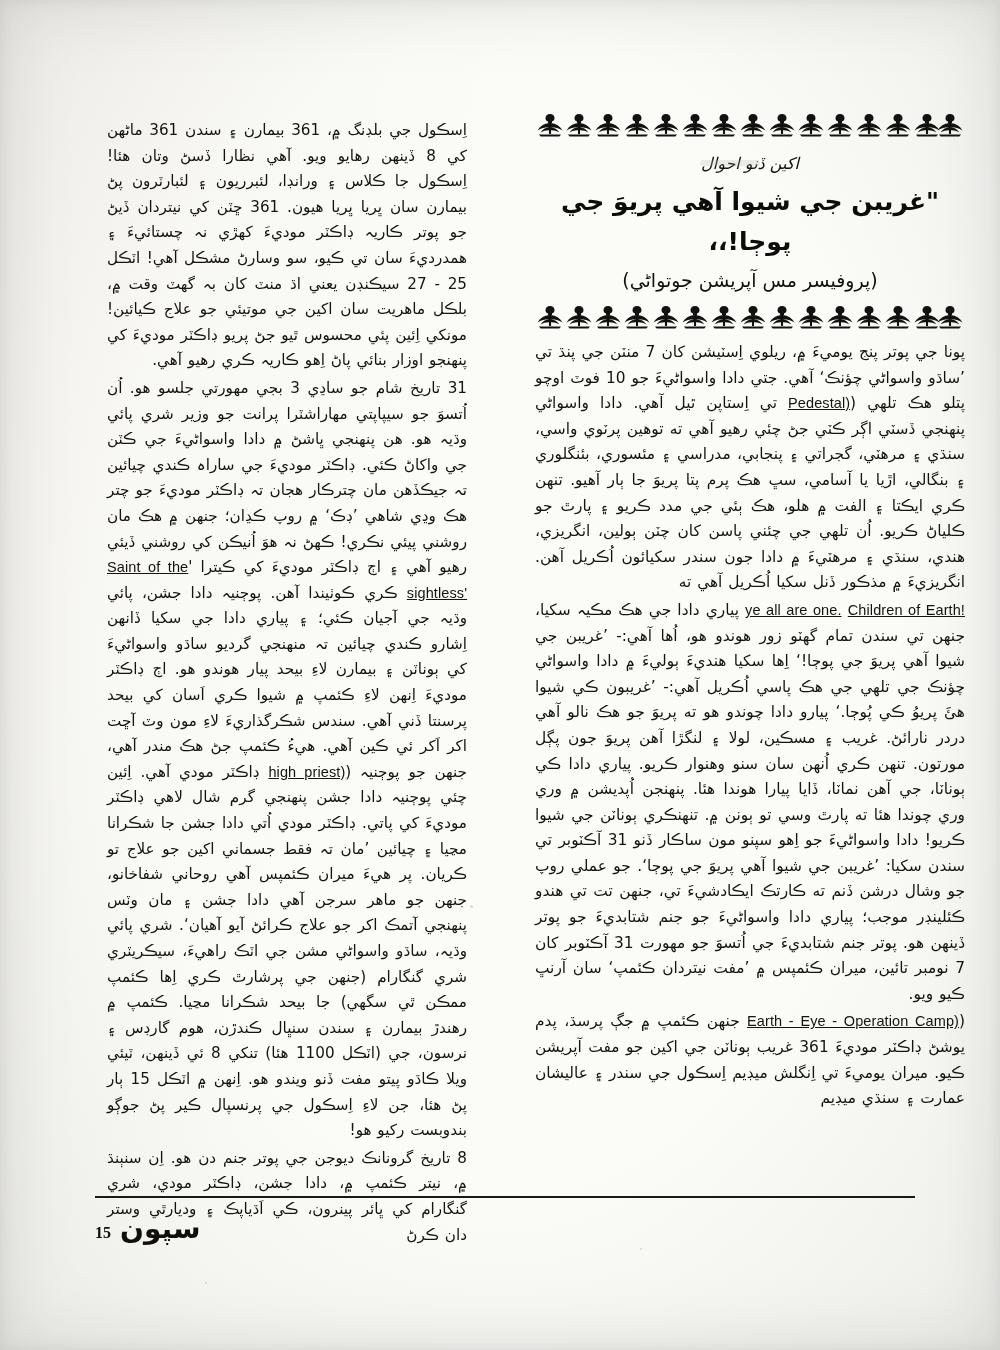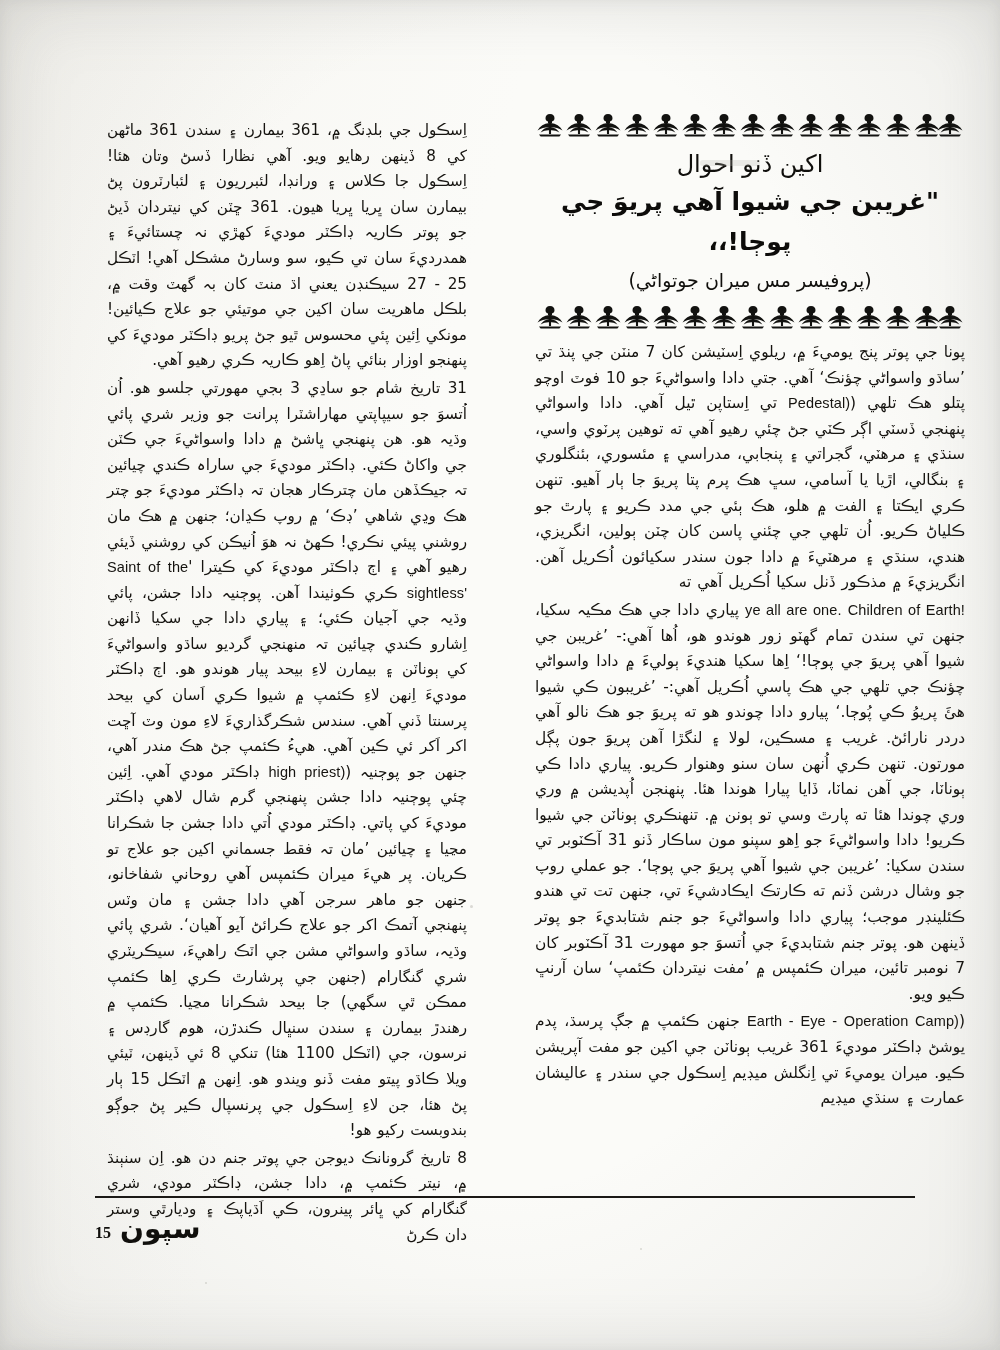--- a/index.html
+++ b/index.html
@@ -63,45 +63,47 @@
   .col-left .sindhi  { font-size: 15.2px; line-height: 25.6px; }
   .col-right .sindhi { font-size: 15.4px; line-height: 25.6px; }
 
   
   .ltr {
     direction: ltr;
     unicode-bidi: isolate;
     font-family: "Liberation Sans", sans-serif;
     font-size: 14.5px;
     letter-spacing: 0.1px;
+    text-decoration: underline;
   }
 
   
   .fleuron {
     width: 100%;
     height: 26px;
     overflow: hidden;
     line-height: 0;
   }
   .fleuron svg { display: block; }
 
   
   .head-block {
     direction: rtl;
     text-align: center;
     color: #100f0c;
   }
   .kicker {
     direction: rtl;
     text-align: center;
-    font-size: 24px;
+    font-size: 16px;
     line-height: 34px;
     font-family: "DejaVu Sans", sans-serif;
     margin: 9px 0 1px 0;
     letter-spacing: 0.3px;
+    font-style: italic;
   }
   .headline {
     direction: rtl;
     text-align: center;
     font-size: 25px;
     line-height: 40px;
     font-weight: 700;
     font-family: "DejaVu Sans", sans-serif;
     margin: 1px 0 2px 0;
     color: #0d0c0a;
@@ -199,21 +201,21 @@
             <use href="#flr" x="348"></use>
               <use href="#flr" x="377"></use>
               <use href="#flr" x="400"></use>
           </g>
         </svg>
       </div>
 
       <div class="head-block">
         <div class="kicker">اکين ڏنو احوال</div>
         <div class="headline">"غريبن جي شيوا آهي پريوَ جي پوڄا!،،</div>
-        <div class="byline">(پروفيسر مس ميران جوتواڻي)</div>
+        <div class="byline">(پروفيسر مس آپريشن جوتواڻي)</div>
       </div>
 
       <div class="fleuron">
         <svg width="430" height="26" viewBox="0 0 430 26" xmlns="http://www.w3.org/2000/svg" aria-hidden="true">
           <g>
             <use href="#flr" x="0"></use>
               <use href="#flr" x="29"></use>
               <use href="#flr" x="58"></use>
             <use href="#flr" x="87"></use>
               <use href="#flr" x="116"></use>

